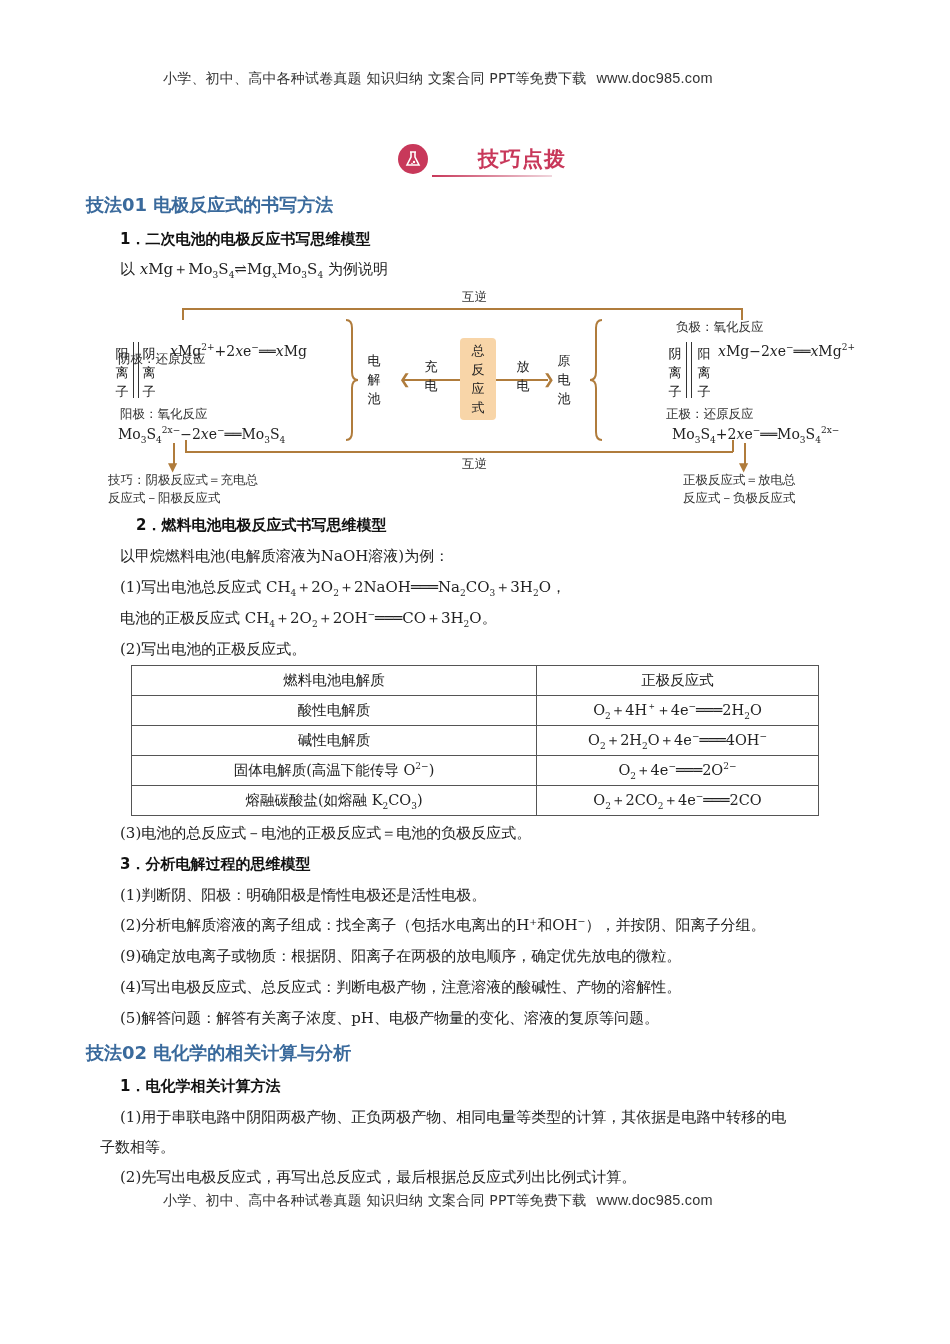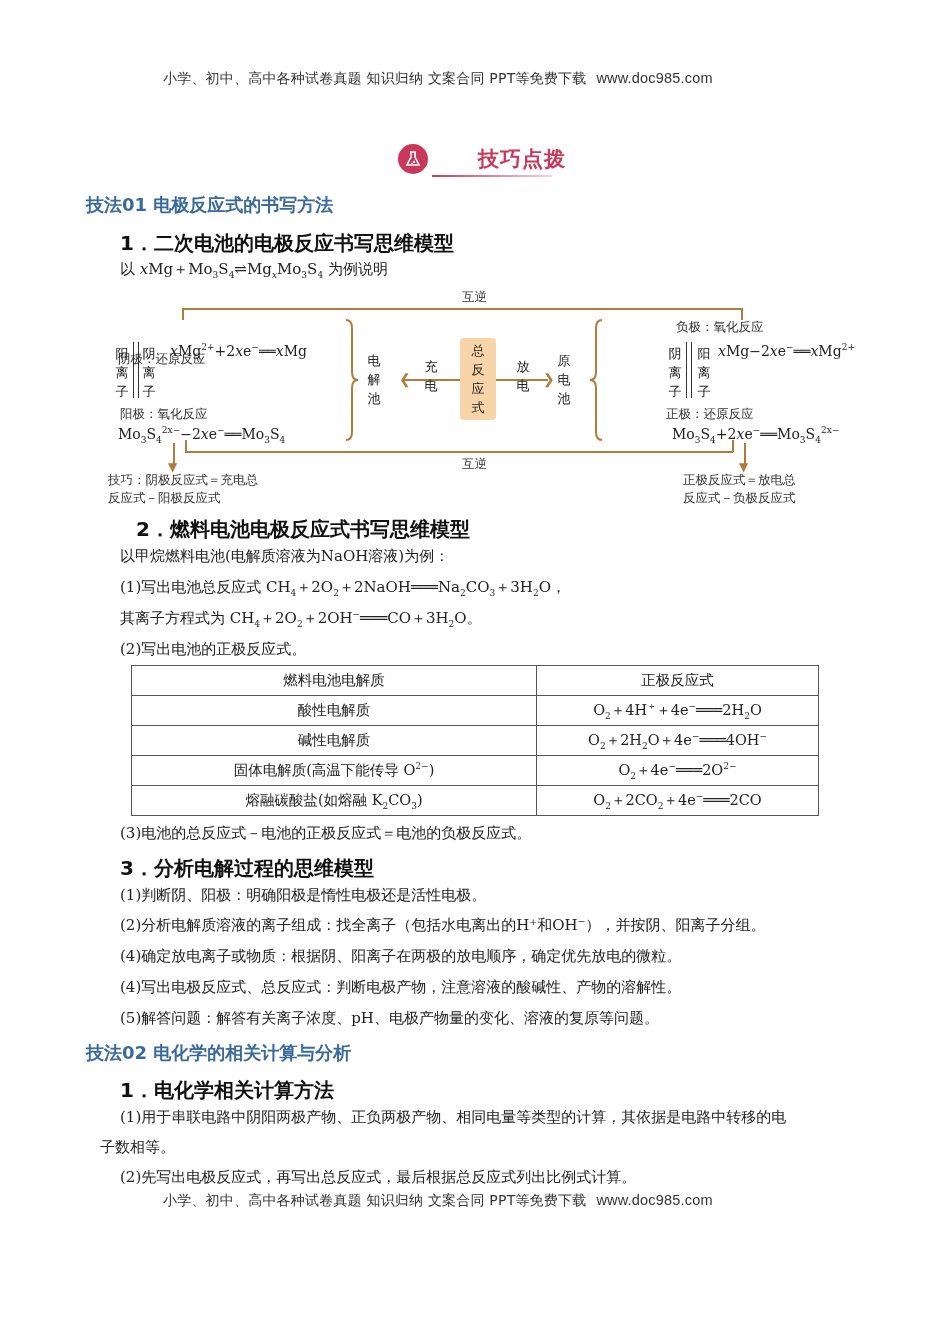--- a/index.html
+++ b/index.html
@@ -6,21 +6,21 @@
   body { width:950px; height:1344px; position:relative; overflow:hidden;
          font-family:"DejaVu Serif","Liberation Serif",serif; color:#222; }
   .abs { position:absolute; }
   .hdr { font-family:"DejaVu Sans","Liberation Sans",sans-serif; font-size:14px; color:#333; white-space:nowrap; letter-spacing:0.2px; }
   .hdr .url { margin-left:10px; font-family:"Liberation Sans",sans-serif; font-size:14.5px; }
   .banner { left:398px; top:144px; display:flex; align-items:center;gap:44px; }
   .banner-icon { width:30px; height:30px; border-radius:50%; background:#c8385a; display:flex; align-items:center; justify-content:center; }
   .banner-text { font-family:"DejaVu Sans","Liberation Sans",sans-serif; font-weight:bold; font-size:21px; color:#c8385a; margin-left:6px; letter-spacing:1px; }
   .banner-underline { left:432px; top:175px; width:120px; height:2px; background:linear-gradient(to right,#c8385a,#f0d6dd); }
   .sec-title { font-family:"DejaVu Sans","Liberation Sans",sans-serif; font-weight:bold; font-size:18px; color:#3a6a9c; white-space:nowrap; }
-  .sub { font-family:"DejaVu Sans","Liberation Sans",sans-serif; font-weight:bold; font-size:20px; color:#111; white-space:nowrap; }
+  .sub { font-family:"DejaVu Sans","Liberation Sans",sans-serif; font-weight:bold; font-size:15px; color:#111; white-space:nowrap; }
   .p { font-size:15px; white-space:nowrap; color:#222; }
   sub, sup { font-size:9px; line-height:0; }
   .dg { font-family:"DejaVu Sans","Liberation Sans",sans-serif; font-size:12.5px; color:#333; white-space:nowrap; }
   .eq { font-family:"DejaVu Serif","Liberation Serif",serif; font-size:14px; color:#222; white-space:nowrap; }
   .vt { font-family:"DejaVu Sans","Liberation Sans",sans-serif; font-size:13px; line-height:19px; width:16px; text-align:center; color:#222; }
   .line { background:#b07c3c; position:absolute; }
   .center-box { left:460px; top:338px; width:36px; height:82px; background:#f8d5a8; border-radius:4px; display:flex; flex-direction:column; align-items:center; justify-content:center; }
   table.t { position:absolute; left:131px; top:665px; width:688px; border-collapse:collapse; font-size:14.5px; }
   table.t td { border:1px solid #555; height:29px; text-align:center; padding:0; }
   table.t td:first-child { width:404px; }
@@ -100,21 +100,21 @@
   <div class="abs eq" style="left:672px;top:426px;">Mo<sub>3</sub>S<sub>4</sub>+2<i>x</i>e<sup>−</sup>══Mo<sub>3</sub>S<sub>4</sub><sup>2x−</sup></div>
   <div class="line" style="left:744px;top:443px;width:1.5px;height:22px;"></div>
   <div class="abs" style="left:739px;top:460px;color:#b07c3c;font-size:12px;">▼</div>
   <div class="abs dg" style="left:683px;top:472px;">正极反应式＝放电总</div>
   <div class="abs dg" style="left:683px;top:490px;">反应式－负极反应式</div>
 </div>
 
 <div class="abs sub" style="left:136px;top:516px;">2．燃料电池电极反应式书写思维模型</div>
 <div class="abs p" style="left:120px;top:547px;">以甲烷燃料电池(电解质溶液为NaOH溶液)为例：</div>
 <div class="abs p" style="left:120px;top:578px;"><span>(1)写出电池总反应式</span> CH<sub>4</sub>＋2O<sub>2</sub>＋2NaOH═══Na<sub>2</sub>CO<sub>3</sub>＋3H<sub>2</sub>O，</div>
-<div class="abs p" style="left:120px;top:609px;"><span>其离子方程式为</span> CH<sub>4</sub>＋2O<sub>2</sub>＋2OH<sup>−</sup>═══CO＋3H<sub>2</sub>O。</div>
+<div class="abs p" style="left:120px;top:609px;"><span>电池的正极反应式</span> CH<sub>4</sub>＋2O<sub>2</sub>＋2OH<sup>−</sup>═══CO＋3H<sub>2</sub>O。</div>
 <div class="abs p" style="left:120px;top:640px;">(2)写出电池的正极反应式。</div>
 
 <table class="t">
   <tbody>
       <tr>
     <td>燃料电池电解质</td>
     <td>正极反应式</td>
   </tr>
   <tr>
     <td>酸性电解质</td>
@@ -133,21 +133,21 @@
     <td>O<sub>2</sub>＋2CO<sub>2</sub>＋4e<sup>−</sup>═══2CO</td>
   </tr>
 </tbody>
   </table>
 
 <div class="abs p" style="left:120px;top:824px;">(3)电池的总反应式－电池的正极反应式＝电池的负极反应式。</div>
 
 <div class="abs sub" style="left:120px;top:855px;">3．分析电解过程的思维模型</div>
 <div class="abs p" style="left:120px;top:886px;">(1)判断阴、阳极：明确阳极是惰性电极还是活性电极。</div>
 <div class="abs p" style="left:120px;top:916px;">(2)分析电解质溶液的离子组成：找全离子（包括水电离出的H⁺和OH⁻），并按阴、阳离子分组。</div>
-<div class="abs p" style="left:120px;top:947px;">(4)确定放电离子或物质：根据阴、阳离子在两极的放电顺序，确定优先放电的微粒。</div>
+<div class="abs p" style="left:120px;top:947px;">(9)确定放电离子或物质：根据阴、阳离子在两极的放电顺序，确定优先放电的微粒。</div>
 <div class="abs p" style="left:120px;top:978px;">(4)写出电极反应式、总反应式：判断电极产物，注意溶液的酸碱性、产物的溶解性。</div>
 <div class="abs p" style="left:120px;top:1009px;">(5)解答问题：解答有关离子浓度、pH、电极产物量的变化、溶液的复原等问题。</div>
 
 <div class="abs sec-title" style="left:86px;top:1041px;">技法02 电化学的相关计算与分析</div>
 <div class="abs sub" style="left:120px;top:1077px;">1．电化学相关计算方法</div>
 <div class="abs p" style="left:120px;top:1108px;">(1)用于串联电路中阴阳两极产物、正负两极产物、相同电量等类型的计算，其依据是电路中转移的电</div>
 <div class="abs p" style="left:100px;top:1138px;">子数相等。</div>
 <div class="abs p" style="left:120px;top:1168px;">(2)先写出电极反应式，再写出总反应式，最后根据总反应式列出比例式计算。</div>
 
 <div class="abs hdr" style="left:163px;top:1192px;">

